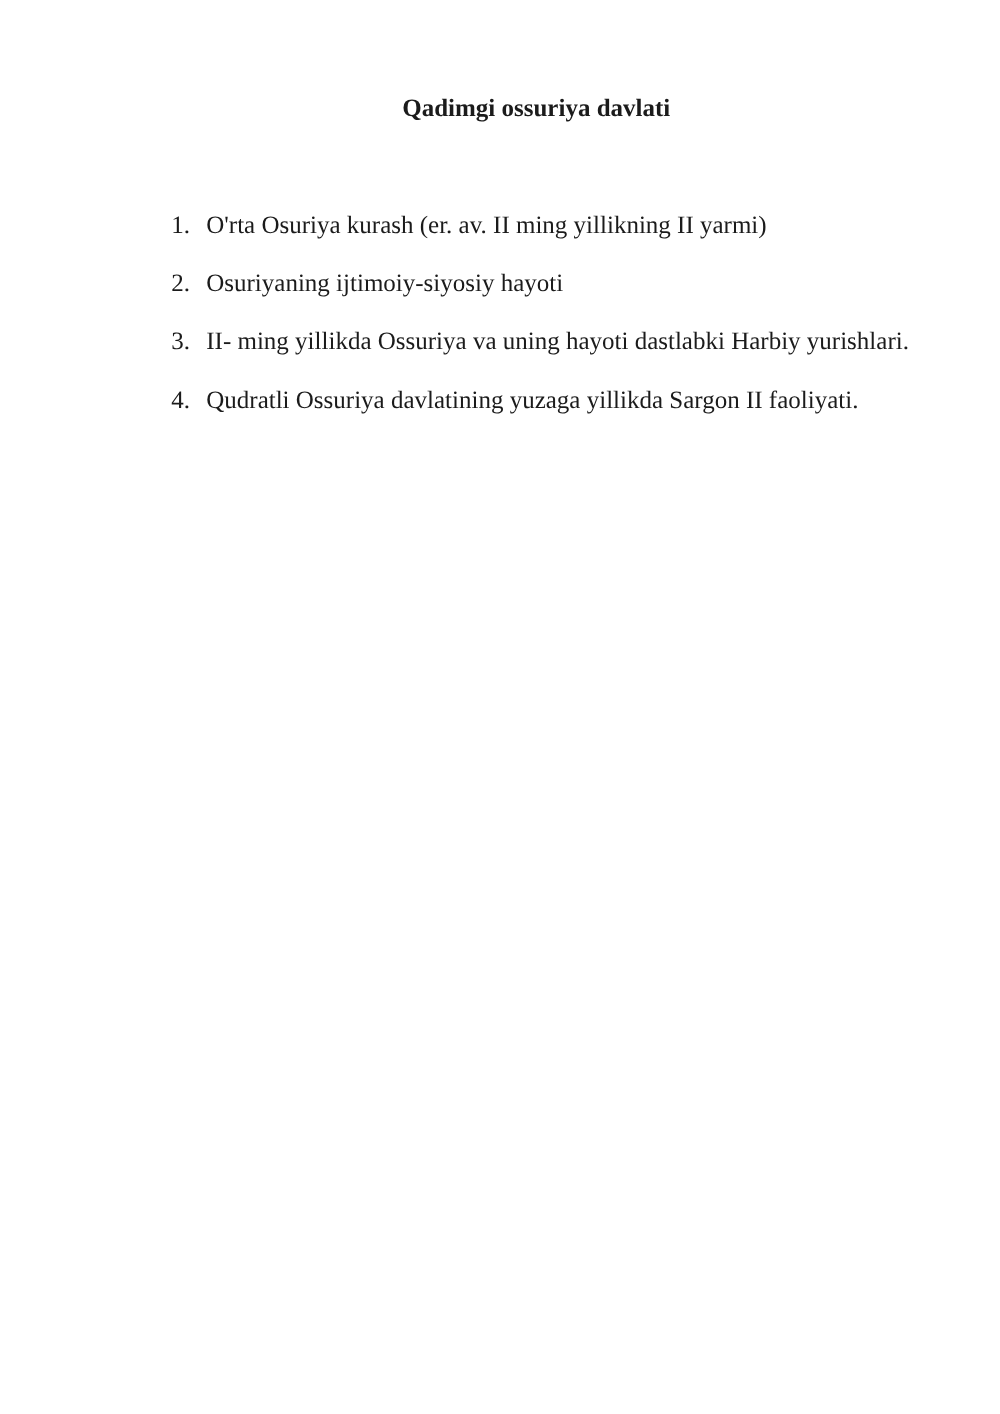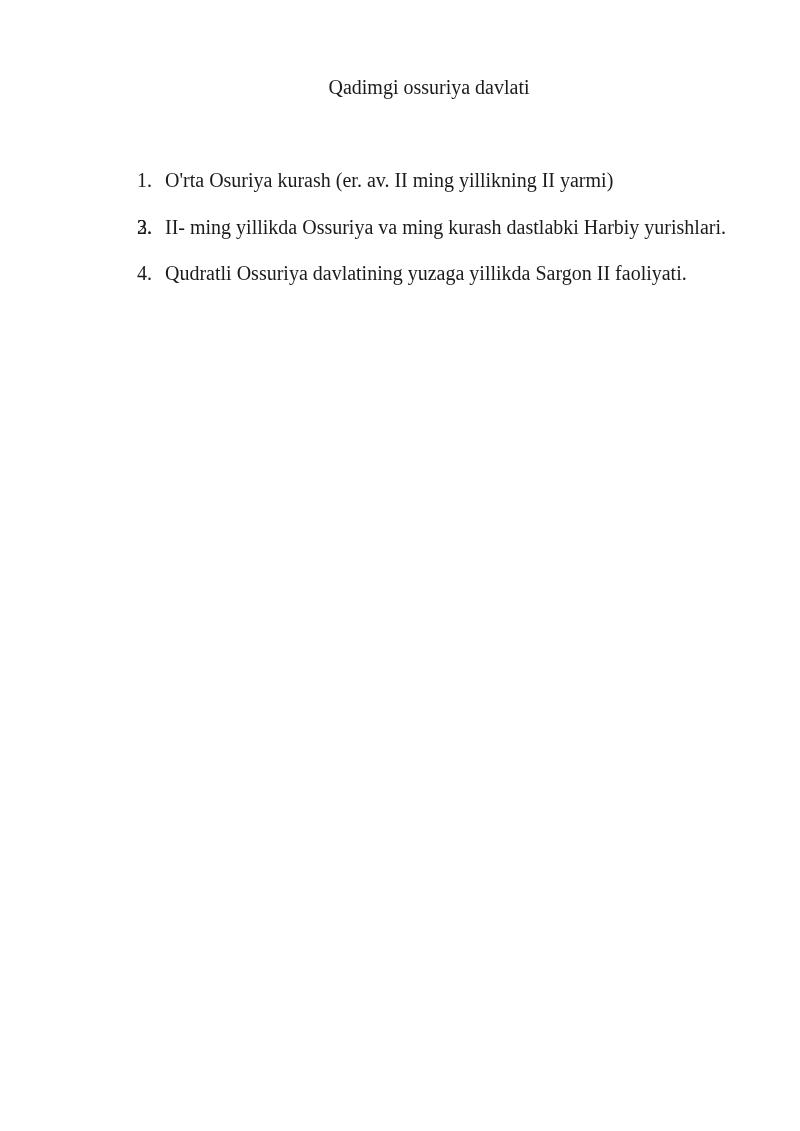--- a/index.html
+++ b/index.html
@@ -15,21 +15,21 @@
     overflow: hidden;
   }
   .doc {
     padding-top: 64px;
     font-size: 20px;
     line-height: 46.5px;
   }
   .title,
   .subtitle {
     margin: 0;
-    font-weight: normal;
+    font-weight: bold;
     font-size: 20px;
     text-align: center;
     
     padding-left: 58px;
   }
   .plan-list {
     list-style: none;
     margin: 46.5px 0 0 0;
     padding: 0;
   }
@@ -50,23 +50,24 @@
   <p class="title">Qadimgi ossuriya davlati</p>
 
 
   <ol class="plan-list">
     <li>
       <span class="num">1.</span>
       <span class="txt">O'rta Osuriya kurash (er. av. II ming yillikning II yarmi)</span>
     </li>
     <li>
       <span class="num">2.</span>
+      <span class="txt">Osuriyaning ijtimoiy-siyosiy hayoti</span>
     </li>
     <li>
       <span class="num">3.</span>
-      <span class="txt">II- ming yillikda Ossuriya va ming kurash dastlabki Harbiy yurishlari.</span>
+      <span class="txt">II- ming yillikda Ossuriya va uning hayoti dastlabki Harbiy yurishlari.</span>
     </li>
     <li>
       <span class="num">4.</span>
       <span class="txt">Qudratli Ossuriya davlatining yuzaga yillikda Sargon II faoliyati.</span>
     </li>
   </ol>
 </div>
 
 </body></html>

